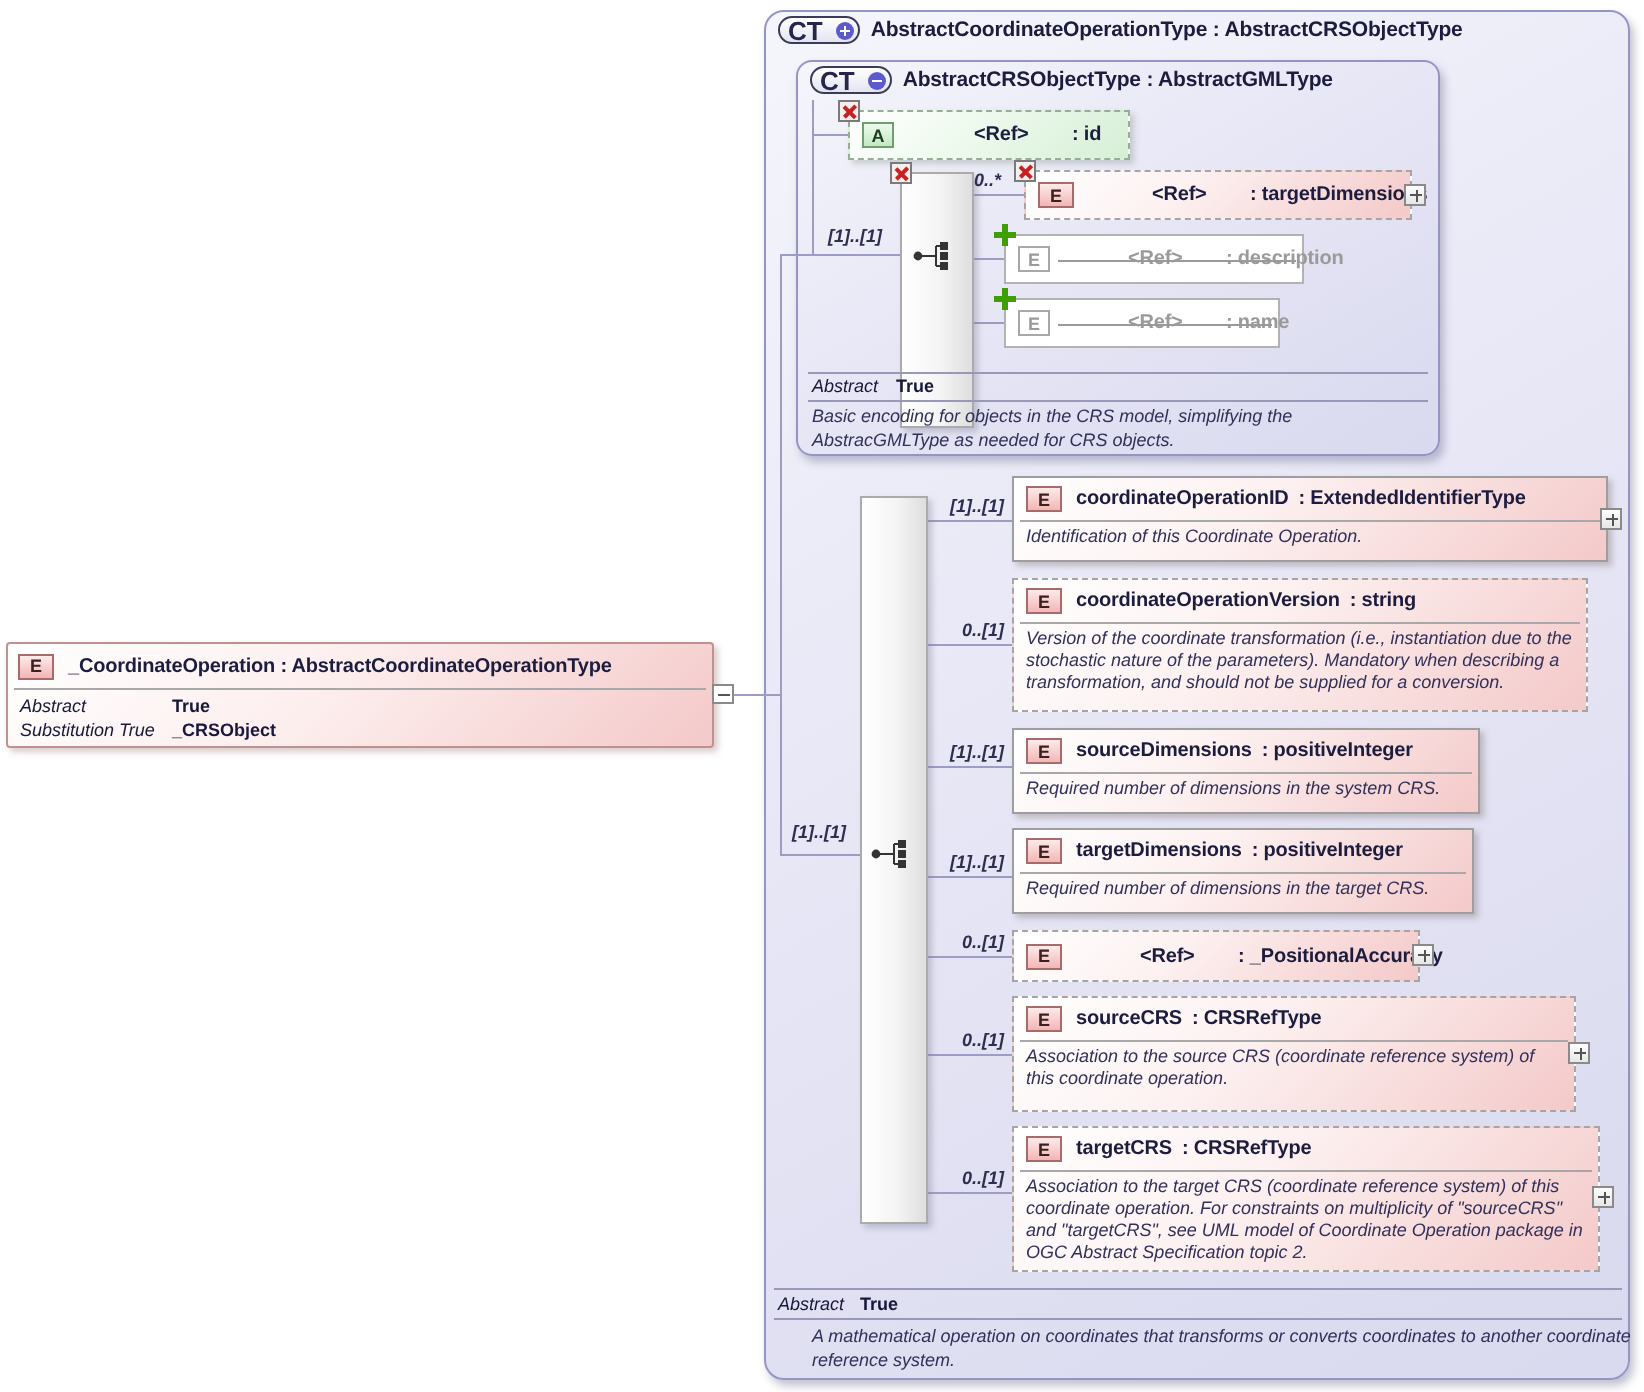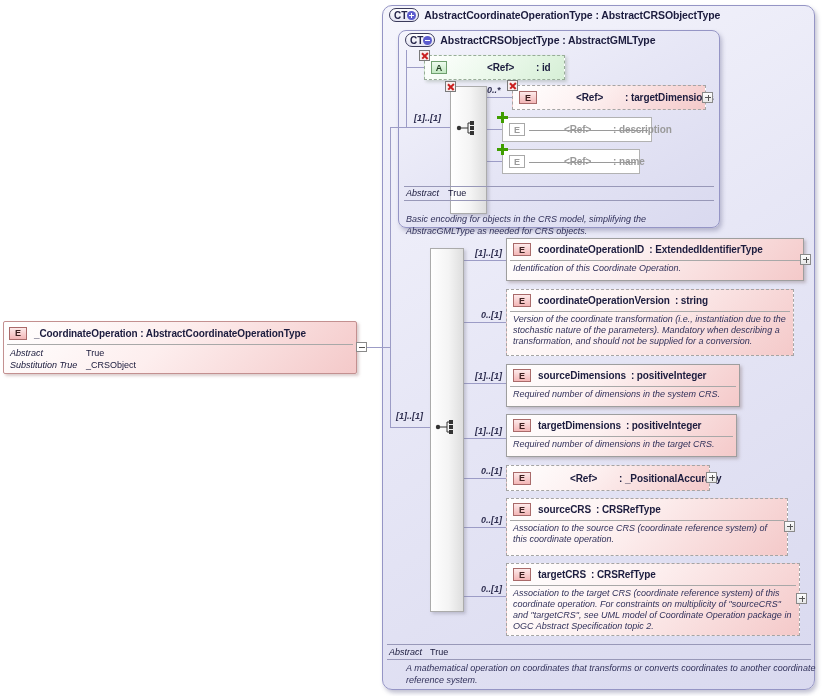--- a/index.html
+++ b/index.html
@@ -8,21 +8,21 @@
   .abs {position:absolute;}
 
   .frame {border:1.5px solid #9595c5;border-radius:10px;
           background:linear-gradient(150deg,#f5f5fc 0%,#e7e7f6 45%,#d9d9ef 100%);
           box-shadow:2px 3px 4px rgba(120,120,155,.45);}
   .hdr {display:flex;align-items:center;gap:5px;}
   .hdr-title {font-size:10.5px;font-weight:bold;color:#1c1c3e;letter-spacing:-0.1px;white-space:nowrap;text-align:right;}
 
   .ct-badge {display:flex;align-items:center;height:14px;padding:0 2px 0 4px;border:1px solid #3a3a5a;
              border-radius:8px;background:linear-gradient(#ffffff,#e4e4f2);
-             font-size:10px;font-weight:bold;color:#26264a;gap:0;}
+             font-size:13px;font-weight:bold;color:#26264a;gap:7px;}
   .sign {position:relative;width:9px;height:9px;border-radius:50%;background:#5b5bcd;}
   .sign::before {content:"";position:absolute;left:2px;top:4px;width:5px;height:1px;background:#fff;}
   .sign.plus::after {content:"";position:absolute;left:4px;top:2px;width:1px;height:5px;background:#fff;}
 
   .el {border:1px solid #9e9e9e;background:linear-gradient(135deg,#ffffff 0%,#fdf1f1 40%,#f4c9c9 100%);}
   .el.dashed {border-style:dashed;border-color:#a5a5a5;}
   .el.shadow {box-shadow:2px 2px 3px rgba(120,100,100,.35);}
   .trow {display:flex;align-items:center;height:21px;padding:0 6px;}
   .e-badge {flex:0 0 18px;height:13px;margin-right:7px;border:1px solid #a96a6a;
             background:linear-gradient(#fdeaea,#f3b6b6);display:flex;align-items:center;justify-content:center;
@@ -60,21 +60,21 @@
   .expander::before {content:"";position:absolute;left:2px;top:4px;width:6px;height:1px;background:#555;}
   .expander::after {content:"";position:absolute;left:4.5px;top:1.5px;width:1px;height:6px;background:#555;}
 
   .minus-conn {width:11px;height:10px;border:1px solid #8a8a8a;background:#fff;}
   .minus-conn::before {content:"";position:absolute;left:2px;top:3.5px;width:6px;height:1px;background:#555;}
 
   .card {font-size:9px;font-style:italic;font-weight:bold;color:#2e2e50;white-space:nowrap;}
   .line {background:#9c9cc6;}
   .rule {background:#9898b8;height:1px;}
   .flabel {font-size:9px;font-style:italic;color:#18183a;white-space:nowrap;}
-  .fvalue {font-size:9px;font-weight:normal;color:#18183a;white-space:nowrap;}
+  .fvalue {font-size:9px;font-weight:bold;color:#18183a;white-space:nowrap;}
   .fann {font-size:9px;font-style:italic;color:#31315a;line-height:1.3;}
 
   .left-el {border:1px solid #c39090;border-radius:2px;
             background:linear-gradient(135deg,#ffffff 0%,#fdeeee 45%,#f4c9c9 100%);
             box-shadow:2px 2px 3px rgba(150,110,110,.35);}
   .lrow {display:flex;font-size:9px;line-height:12px;padding-left:6px;}
   .lrow .flabel {width:76px;}
 </style>
 </head>
 <body>
@@ -161,21 +161,21 @@
     <span class="ename ref">&lt;Ref&gt;</span>
     <span class="etype">: name</span>
     <span class="strike"></span>
   </div>
   <div class="abs gplus" style="left:497px;top:144px;"></div>
 
   <div class="abs rule" style="left:404px;top:186px;width:310px;"></div>
   <div class="abs flabel" style="left:406px;top:188px;">Abstract</div>
   <div class="abs fvalue" style="left:448px;top:188px;">True</div>
   <div class="abs rule" style="left:404px;top:200px;width:310px;"></div>
-  <div class="abs fann" style="left:406px;top:214px;width:302px;">Basic encoding for objects in the CRS model, simplifying the AbstracGMLType as needed for CRS objects.</div>
+  <div class="abs fann" style="left:406px;top:203px;width:302px;">Basic encoding for objects in the CRS model, simplifying the AbstracGMLType as needed for CRS objects.</div>
 
   <div class="abs seqbar" style="left:430px;top:248px;width:34px;height:364px;"></div>
   <div class="abs" style="left:434px;top:419px;width:26px;height:16px;">
     <svg width="26" height="16" viewBox="0 0 26 16">
       <circle cx="4" cy="8" r="2.2" fill="#333"></circle>
       <line x1="6" y1="8" x2="13" y2="8" stroke="#333" stroke-width="1"></line>
       <line x1="13" y1="3" x2="13" y2="13" stroke="#333" stroke-width="1"></line>
       <line x1="13" y1="3" x2="16" y2="3" stroke="#333" stroke-width="1"></line>
       <line x1="13" y1="13" x2="16" y2="13" stroke="#333" stroke-width="1"></line>
       <rect x="15" y="1" width="4" height="4" fill="#333"></rect>

